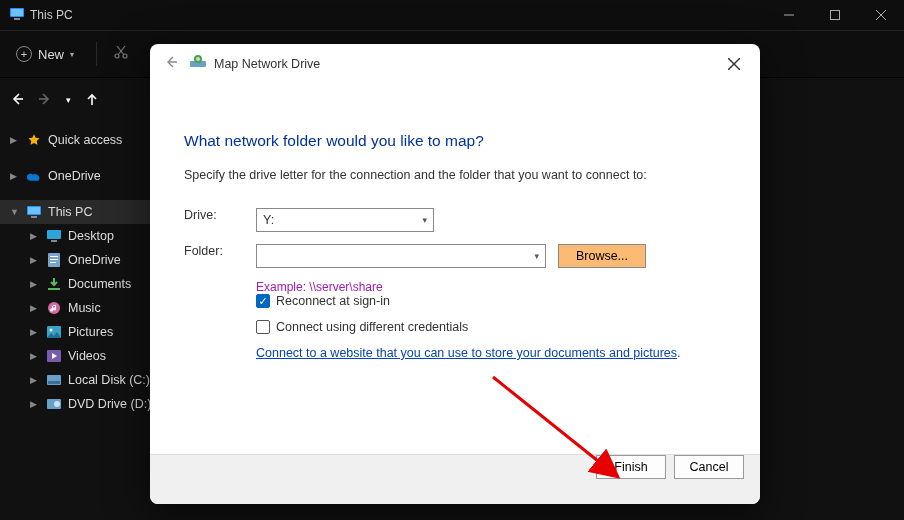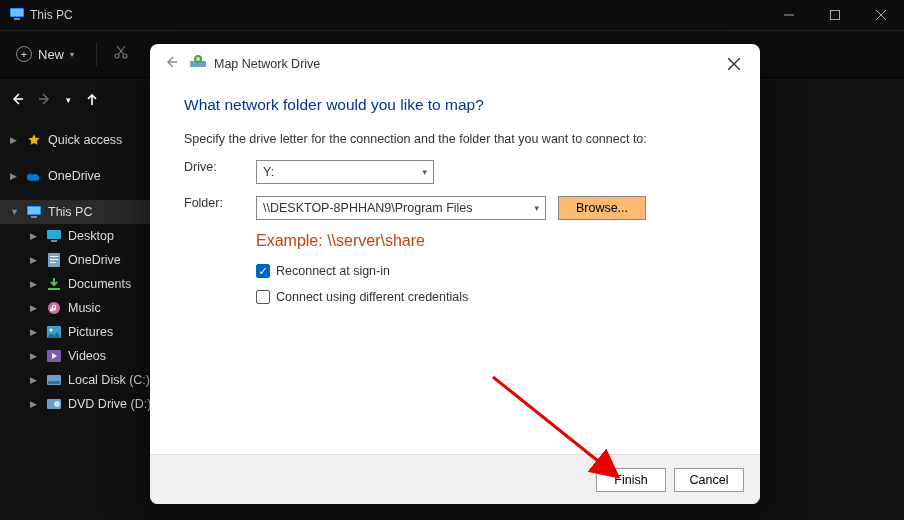--- a/index.html
+++ b/index.html
@@ -39,48 +39,49 @@
   
   .dialog {
     position: absolute;
     left: 150px; top: 44px;
     width: 610px; height: 460px;
     background: #fff; color: #000;
     border-radius: 8px;
     box-shadow: 0 10px 40px rgba(0,0,0,0.6);
     display: flex; flex-direction: column;
     overflow: hidden;
+    gap: 36px;
   }
   .dlg-top { height: 40px; display: flex; align-items: center; padding: 0 14px; }
   .dlg-top .back { color: #555; margin-right: 12px; }
   .dlg-top .dlg-icon { margin-right: 8px; }
   .dlg-top .dlg-title { font-size: 12.5px; color: #333; }
   .dlg-top .dlg-spacer { flex: 1; }
   .dlg-close { color: #333; font-size: 15px; padding: 4px 6px; }
 
   .dlg-body { flex: 1; padding: 12px 34px 16px 34px; font-size: 12.5px; color: #333; }
   .dlg-heading { color: #003399; font-size: 15.5px; font-weight: 400; margin-bottom: 18px; }
-  .dlg-sub { margin-bottom: 14px; font-size: 12.5px; }
+  .dlg-sub { margin-bottom: 26px; font-size: 12.5px; }
 
   .form-row { display: flex; align-items: flex-start; margin-bottom: 12px; }
   .form-label { width: 72px; font-size: 12.5px; }
   .combo { border: 1px solid #888; height: 24px; display: flex; align-items: center; padding: 0 6px; font-size: 12.5px; background: #fff; position: relative; }
   .combo.drive { width: 178px; }
   .combo.folder { width: 290px; }
   .combo .caret { margin-left: auto; font-size: 9px; color: #555; }
   .browse-btn { margin-left: 12px; width: 88px; height: 24px; border: 1px solid #888; background: #fdba74; font-size: 12.5px; }
 
   .indent-col { margin-left: 72px; }
-  .example { font-size: 16px; color: #c2410c; margin-bottom: 14px; }
+  .example { font-size: 12px; color: #a21caf; margin-bottom: 0; }
   .chk-row { display: flex; align-items: center; gap: 6px; margin-bottom: 12px; font-size: 12.5px; }
   .chk { width: 14px; height: 14px; border: 1px solid #555; display: inline-flex; align-items: center; justify-content: center; border-radius: 2px; }
   .chk.checked { background: #0067c0; border-color: #0067c0; color: #fff; font-size: 11px; }
   .link { color: #0645ad; text-decoration: underline; font-size: 12.5px; cursor: pointer; }
 
-  .dlg-footer { height: 50px; background: #f0f0f0; border-top: 1px solid #ddd; display: flex; align-items: center; justify-content: flex-end; padding: 0 16px; gap: 8px; }
+  .dlg-footer { height: 50px; background: #f0f0f0; border-top: 1px solid #ddd; display: flex; align-items: flex-start; justify-content: flex-end; padding: 0 16px; gap: 8px; }
   .dlg-btn { width: 70px; height: 24px; border: 1px solid #999; background: #fdfdfd; font-size: 12.5px; }
 
   
   .arrow-svg { position: absolute; left: 488px; top: 372px; pointer-events: none; }
 </style>
 </head>
 <body>
 
 <div class="titlebar">
   <span class="title-icon">
@@ -302,39 +303,41 @@
       <span class="form-label">Drive:</span>
       <div class="combo drive">
         <span>Y:</span>
         <span class="caret">▾</span>
       </div>
     </div>
 
     <div class="form-row">
       <span class="form-label">Folder:</span>
       <div class="combo folder">
-        <span>\\DESKTOP-8PHHAN9\Program Files</span>
         <span class="caret">▾</span>
       </div>
       <button class="browse-btn">Browse...</button>
     </div>
 
     <div class="indent-col">
       <div class="example">Example: \\server\share</div>
 
       <div class="chk-row">
         <span class="chk checked">✓</span>
         <span>Reconnect at sign-in</span>
       </div>
 
       <div class="chk-row">
         <span class="chk"></span>
         <span>Connect using different credentials</span>
       </div>
 
+      <div style="margin-top:6px;">
+        <span class="link">Connect to a website that you can use to store your documents and pictures</span><span style="color:#0645ad;">.</span>
+      </div>
     </div>
   </div>
 
   <div class="dlg-footer">
     <button class="dlg-btn">Finish</button>
     <button class="dlg-btn">Cancel</button>
   </div>
 </div>
 
 <svg class="arrow-svg" width="160" height="130">

